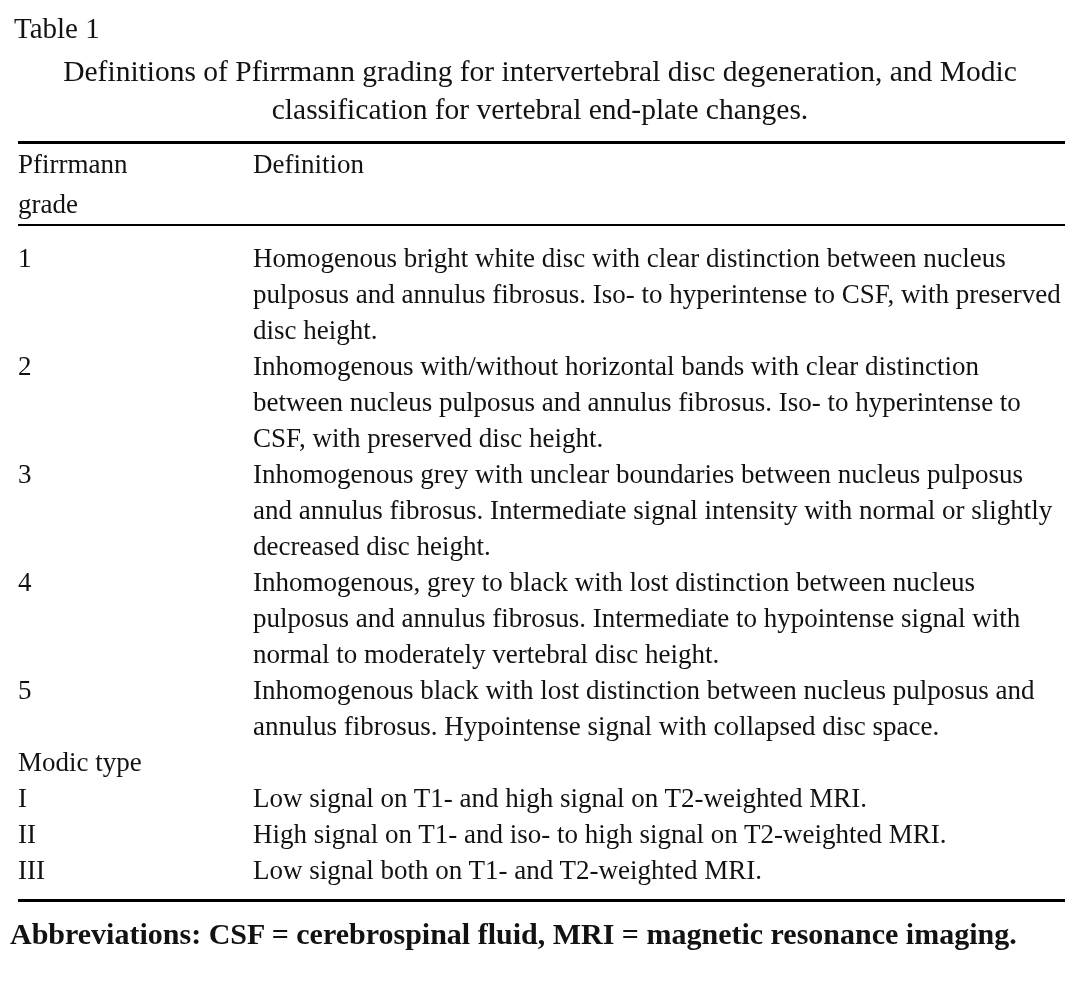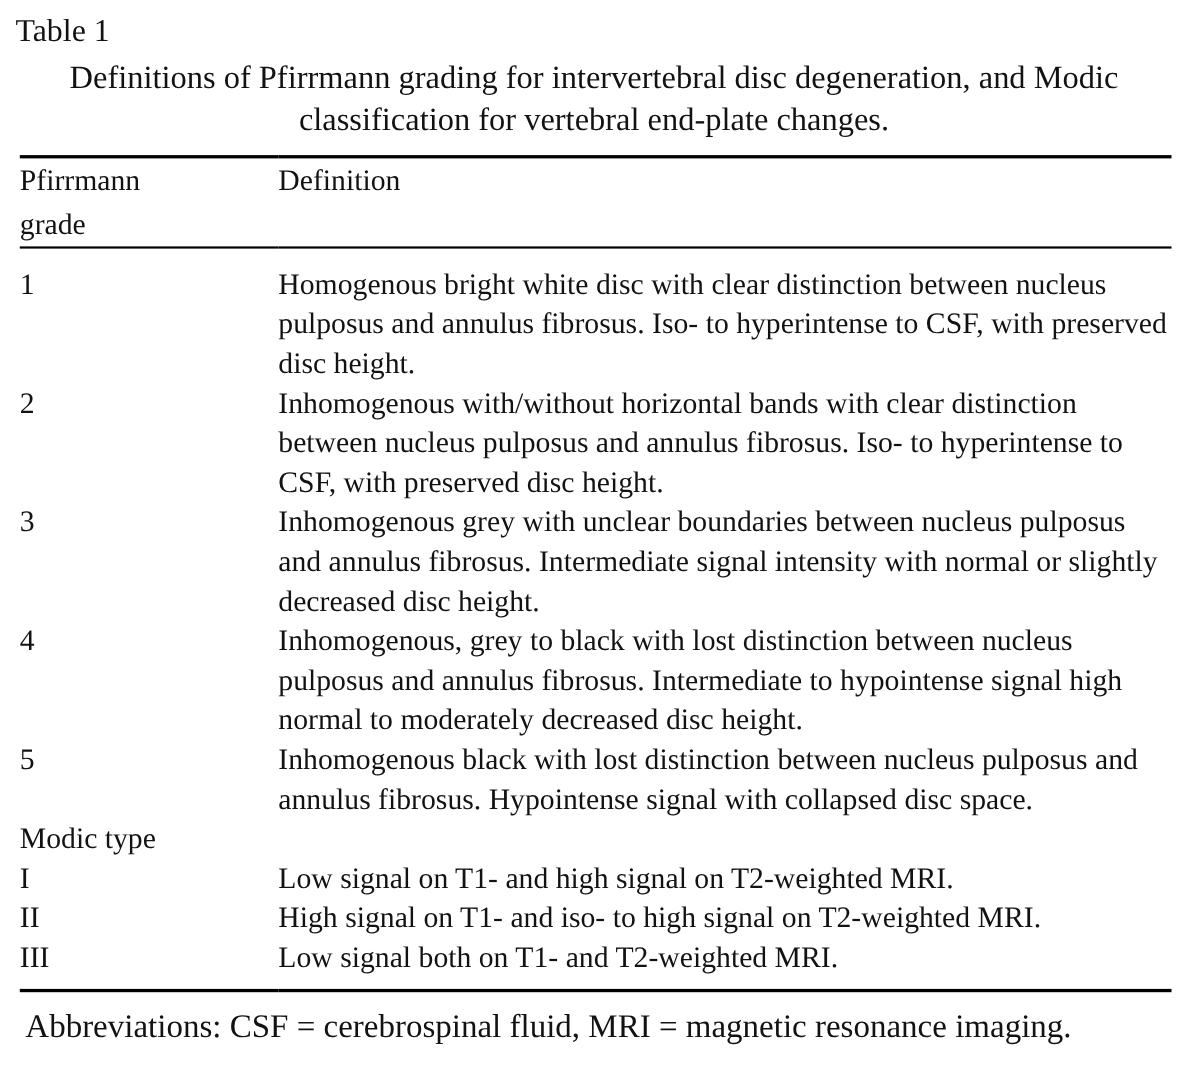--- a/index.html
+++ b/index.html
@@ -63,21 +63,22 @@
   }
   thead th .wrap-narrow {
     display: inline-block;
     max-width: 150px;
   }
   tbody tr:first-child td { padding-top: 14px; }
   tbody tr:last-child td  { padding-bottom: 11px; }
   .footnote {
     font-size: 30px;
     line-height: 38px;
-    margin: 13px 0 0 15px;
+    margin: 13px 0 0 2px;
+    font-weight: bold;
   }
 </style>
 </head>
 <body>
 
 <div class="page">
 
   <div class="table-label">Table 1</div>
 
   <div class="table-caption">Definitions of Pfirrmann grading for intervertebral disc degeneration, and Modic classification for vertebral end-plate changes.</div>
@@ -104,21 +105,21 @@
     <td class="col-def">Inhomogenous with/without horizontal bands with clear distinction between nucleus pulposus and annulus fibrosus. Iso- to hyperintense to CSF, with preserved disc height.</td>
   </tr>
 
   <tr>
     <td class="col-grade">3</td>
     <td class="col-def">Inhomogenous grey with unclear boundaries between nucleus pulposus and annulus fibrosus. Intermediate signal intensity with normal or slightly decreased disc height.</td>
   </tr>
 
   <tr>
     <td class="col-grade">4</td>
-    <td class="col-def">Inhomogenous, grey to black with lost distinction between nucleus pulposus and annulus fibrosus. Intermediate to hypointense signal high normal to moderately decreased disc height.</td>
+    <td class="col-def">Inhomogenous, grey to black with lost distinction between nucleus pulposus and annulus fibrosus. Intermediate to hypointense signal with normal to moderately vertebral disc height.</td>
   </tr>
 
   <tr>
     <td class="col-grade">5</td>
     <td class="col-def">Inhomogenous black with lost distinction between nucleus pulposus and annulus fibrosus. Hypointense signal with collapsed disc space.</td>
   </tr>
 
   <tr>
     <td class="col-grade">Modic type</td>
     <td class="col-def"></td>

